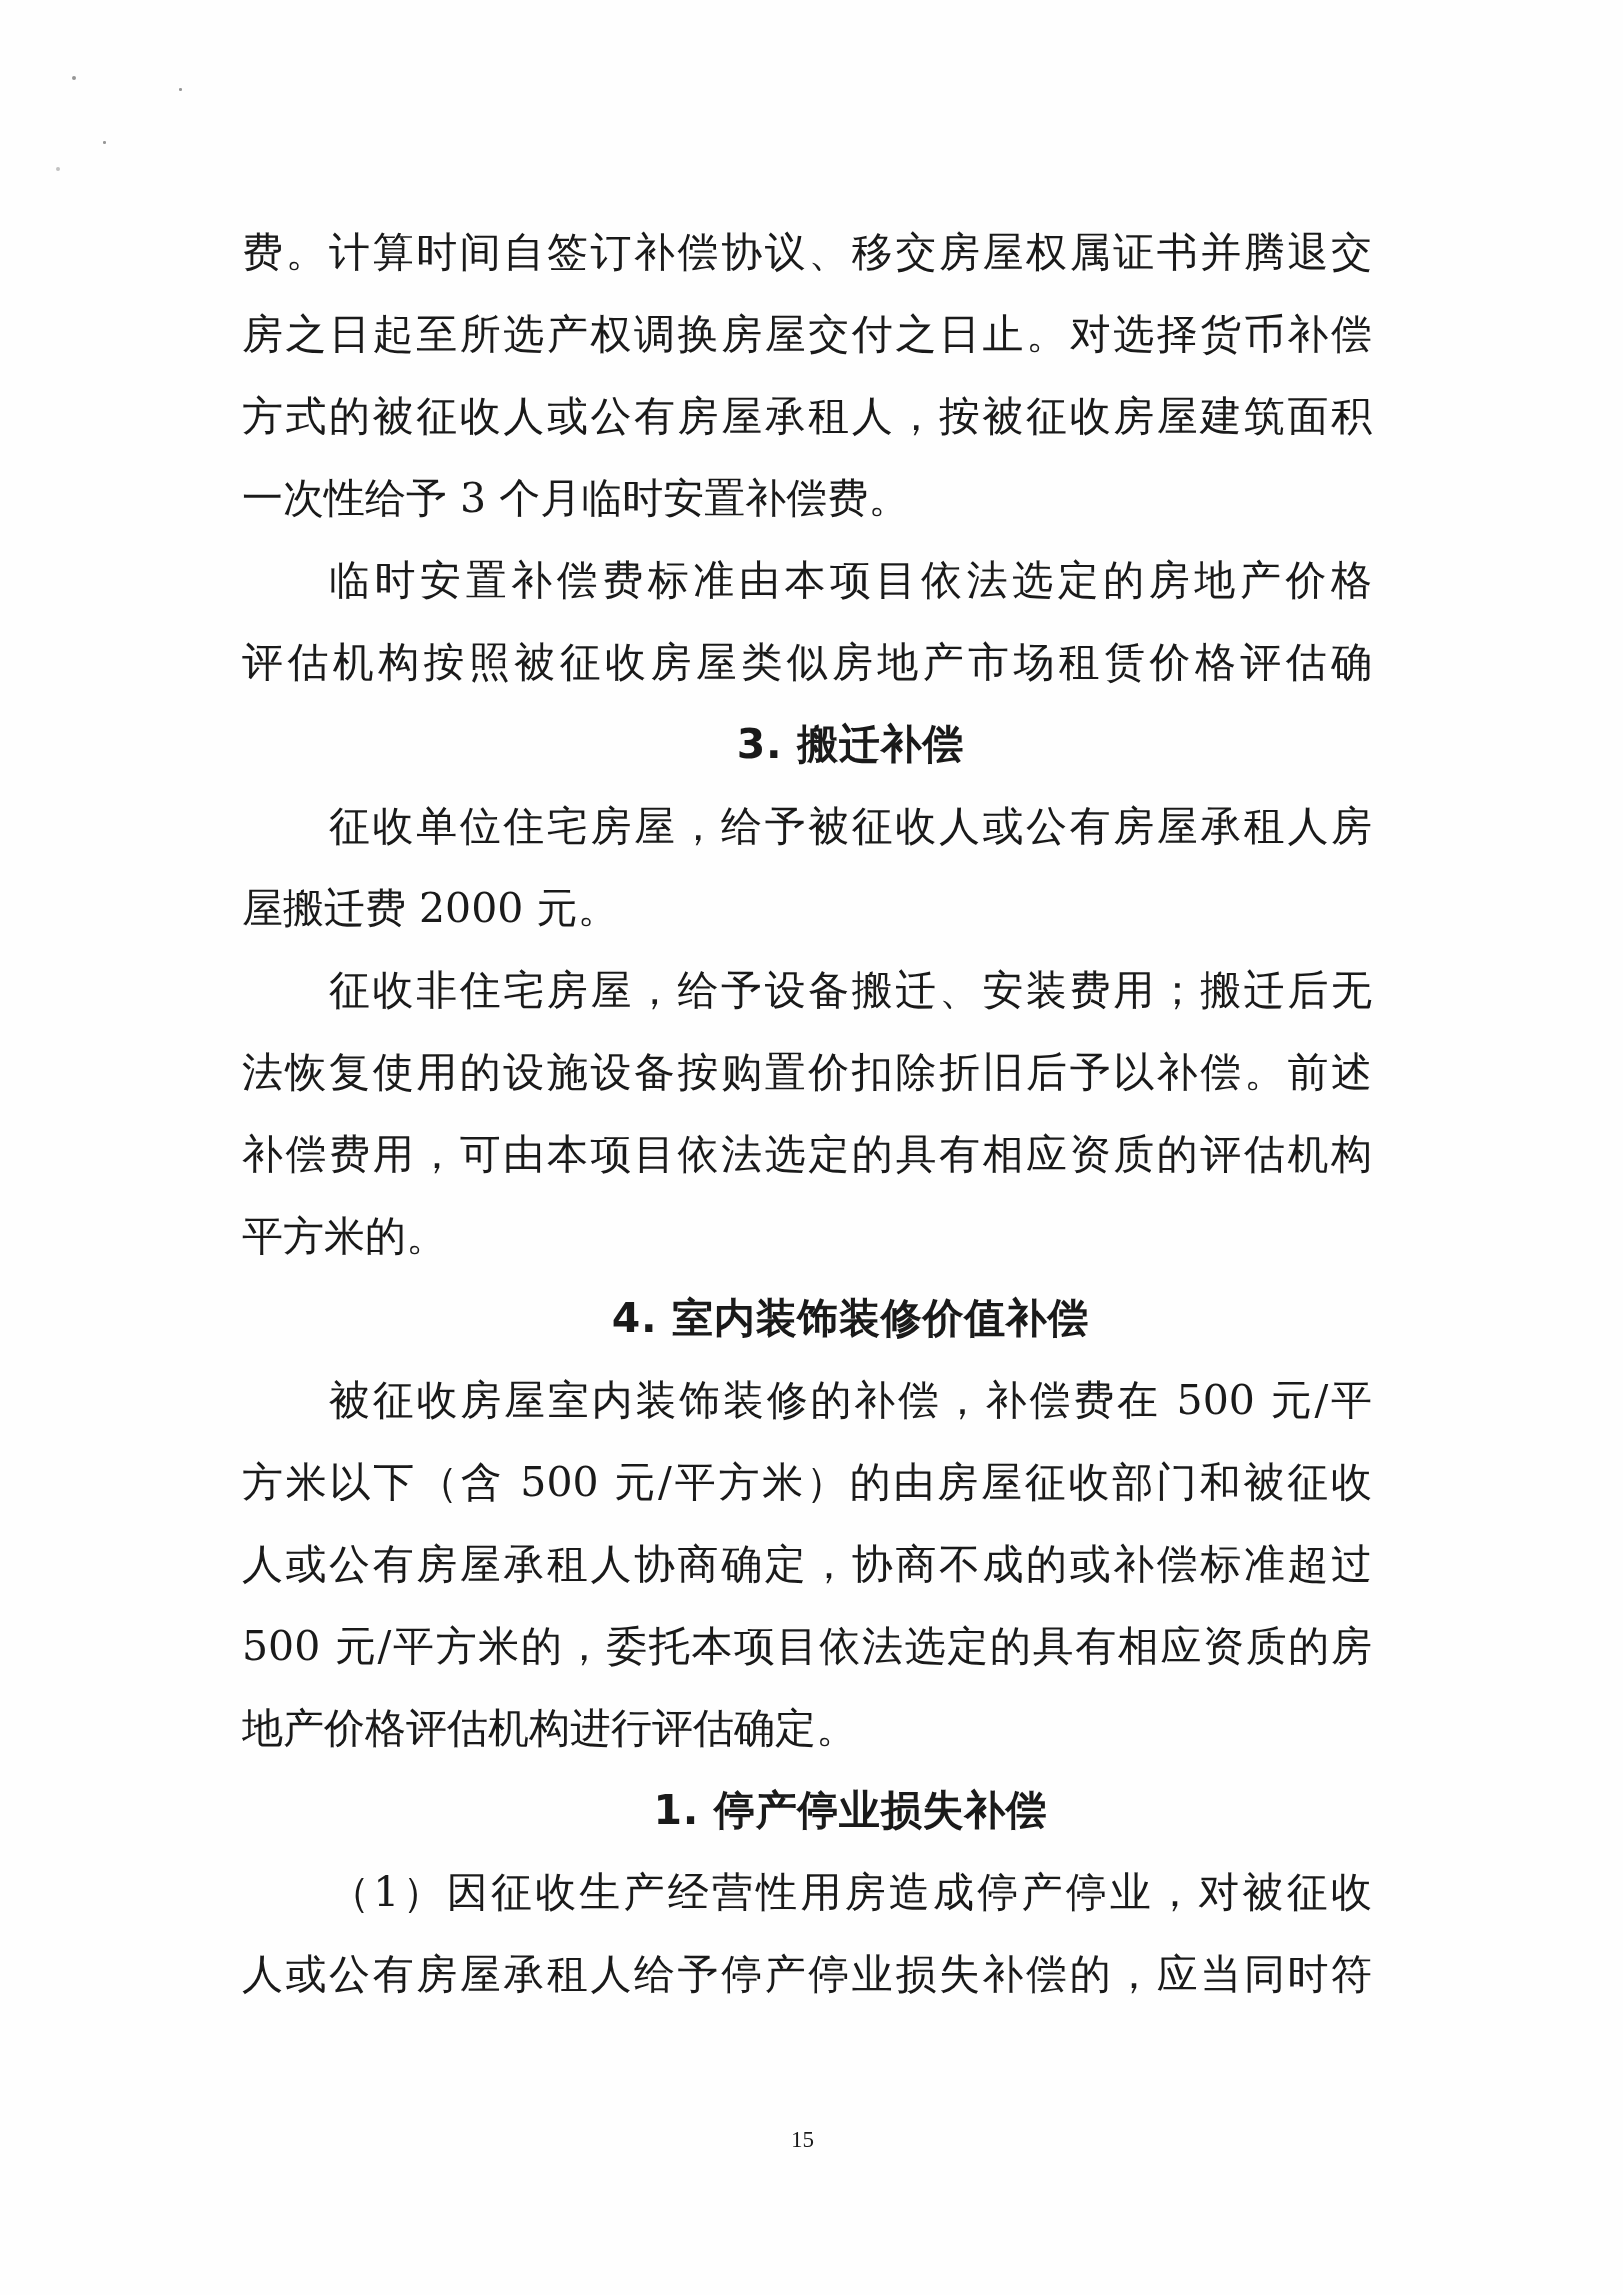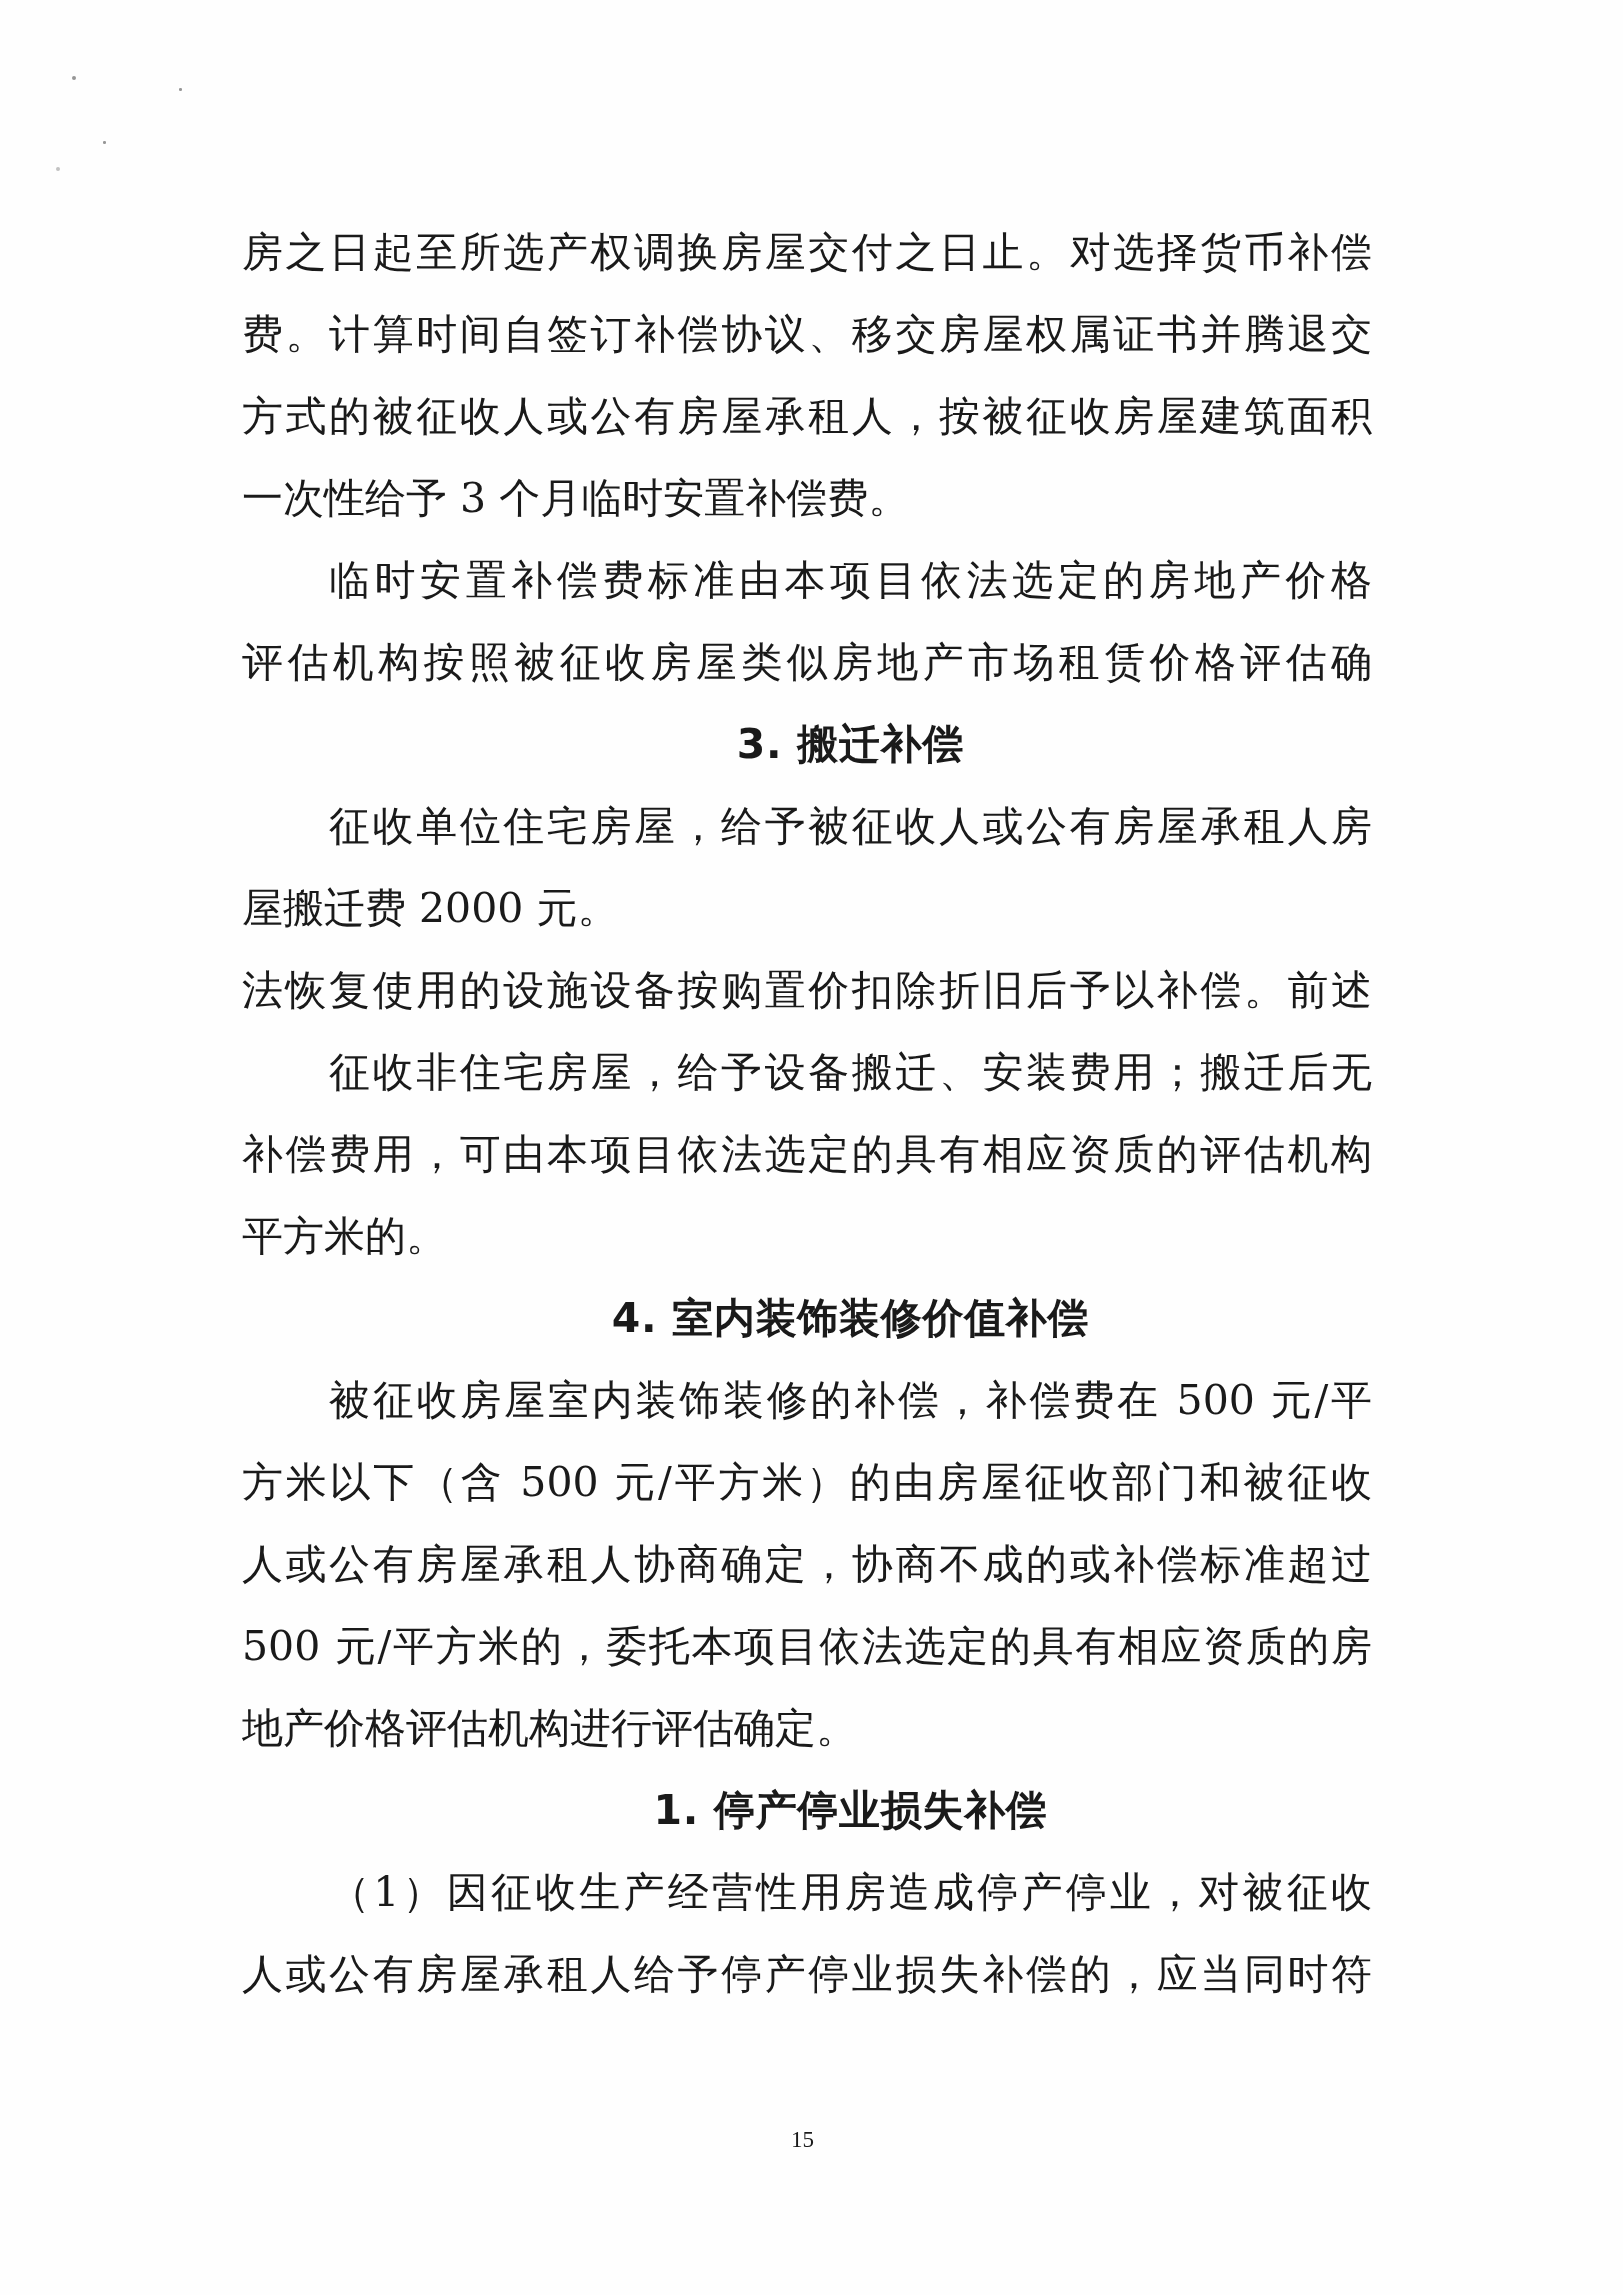--- a/index.html
+++ b/index.html
@@ -23,31 +23,31 @@
 </head>
 <body>
 
 <div class="page">
   <span class="speck" style="left:72px;top:76px;"></span>
   <span class="speck" style="left:179px;top:88px;width:2.6px;height:2.6px;"></span>
   <span class="speck" style="left:103px;top:141px;width:2.6px;height:2.6px;"></span>
   <span class="speck" style="left:56px;top:167px;opacity:0.4;"></span>
 
   <div class="body-text">
+    <div class="line full">费。计算时间自签订补偿协议、移交房屋权属证书并腾退交</div>
     <div class="line full">房之日起至所选产权调换房屋交付之日止。对选择货币补偿</div>
-    <div class="line full">费。计算时间自签订补偿协议、移交房屋权属证书并腾退交</div>
     <div class="line full">方式的被征收人或公有房屋承租人，按被征收房屋建筑面积</div>
     <div class="line">一次性给予 3 个月临时安置补偿费。</div>
     <div class="line full indent">临时安置补偿费标准由本项目依法选定的房地产价格</div>
     <div class="line full">评估机构按照被征收房屋类似房地产市场租赁价格评估确</div>
     <div class="line indent heading">3. 搬迁补偿</div>
     <div class="line full indent">征收单位住宅房屋，给予被征收人或公有房屋承租人房</div>
     <div class="line">屋搬迁费 2000 元。</div>
+    <div class="line full indent">征收非住宅房屋，给予设备搬迁、安装费用；搬迁后无</div>
     <div class="line full">法恢复使用的设施设备按购置价扣除折旧后予以补偿。前述</div>
-    <div class="line full indent">征收非住宅房屋，给予设备搬迁、安装费用；搬迁后无</div>
     <div class="line full">补偿费用，可由本项目依法选定的具有相应资质的评估机构</div>
     <div class="line">平方米的。</div>
     <div class="line indent heading">4. 室内装饰装修价值补偿</div>
     <div class="line full indent">被征收房屋室内装饰装修的补偿，补偿费在 500 元/平</div>
     <div class="line full">方米以下（含 500 元/平方米）的由房屋征收部门和被征收</div>
     <div class="line full">人或公有房屋承租人协商确定，协商不成的或补偿标准超过</div>
     <div class="line full">500 元/平方米的，委托本项目依法选定的具有相应资质的房</div>
     <div class="line">地产价格评估机构进行评估确定。</div>
     <div class="line indent heading">1. 停产停业损失补偿</div>
     <div class="line full indent">（1）因征收生产经营性用房造成停产停业，对被征收</div>

